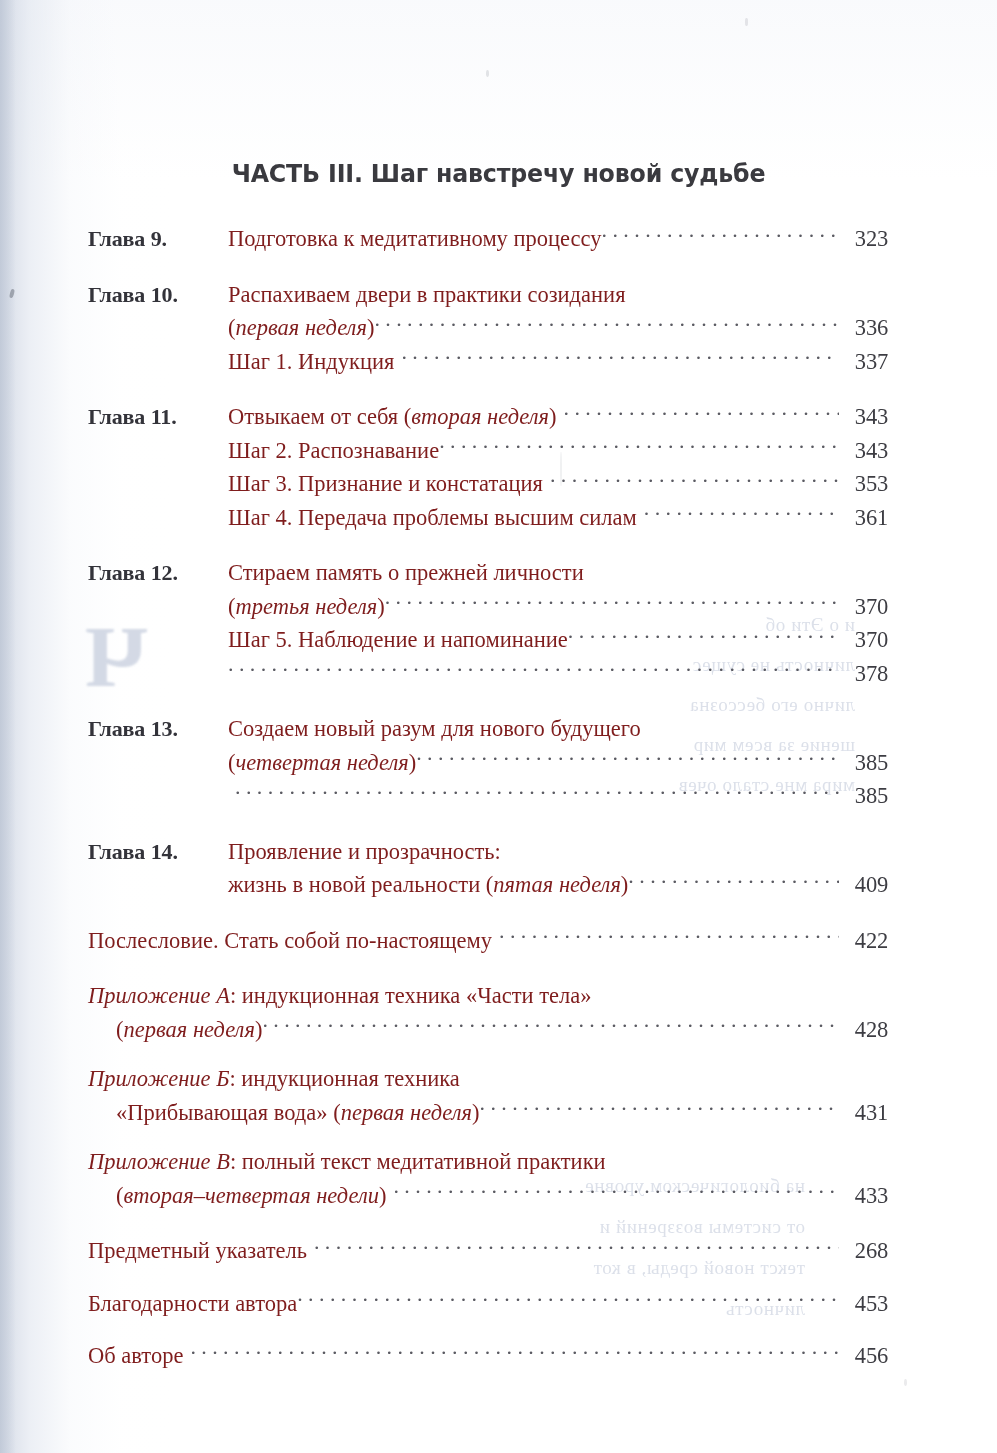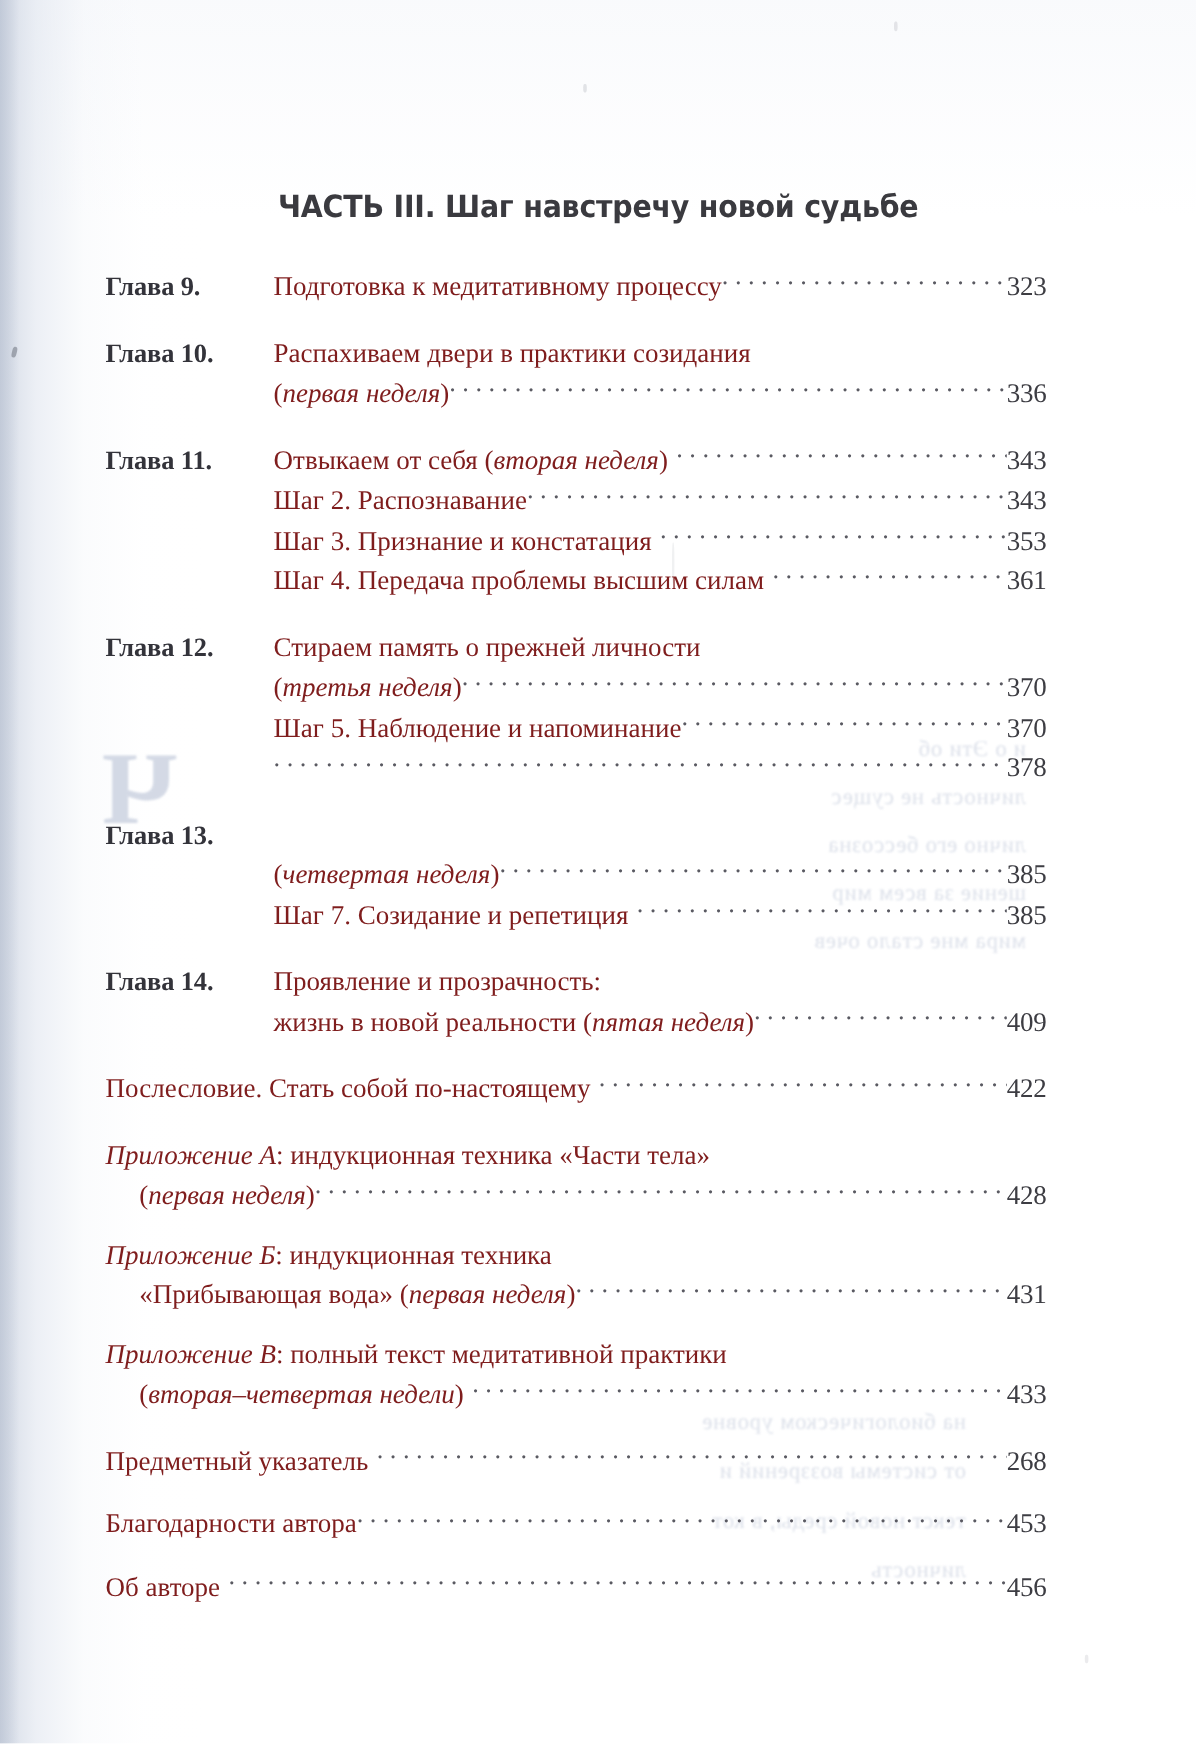--- a/index.html
+++ b/index.html
@@ -164,21 +164,21 @@
     left: 0;
     bottom: 0;
     letter-spacing: 5.4px;
     color: #5a5a62;
     font-size: 22px;
   }
   .leader.pad { margin-left: 7px; }
 
   .pageno {
     flex: 0 0 auto;
-    text-align: left;
+    text-align: right;
     min-width: 49px;
     color: #3d3d43;
     letter-spacing: -0.2px;
   }
   .flat .title-text { padding-left: 0; }
 
   
   .appx-lead { font-style: italic; }
 </style>
 </head>
@@ -222,20 +222,26 @@
         <div class="line">
           <span class="chap-label">Глава 10.</span>
           <span class="title-text"><span>Распахиваем двери в практики созидания</span></span>
         </div>
         <div class="line">
           <span class="chap-label blank">&nbsp;</span>
           <span class="title-text"><span>(</span><em>первая неделя</em><span>)</span></span>
           <span class="leader"></span>
           <span class="pageno">336</span>
         </div>
+        <div class="line">
+          <span class="chap-label blank">&nbsp;</span>
+          <span class="title-text"><span>Шаг 1. Индукция</span></span>
+          <span class="leader pad"></span>
+          <span class="pageno">337</span>
+        </div>
       </div>
       <div class="gap-lg"></div>
       <div class="entry">
         <div class="line">
           <span class="chap-label">Глава 11.</span>
           <span class="title-text"><span>Отвыкаем от себя (</span><em>вторая неделя</em><span>)</span></span>
           <span class="leader pad"></span>
           <span class="pageno">343</span>
         </div>
         <div class="line">
@@ -278,30 +284,30 @@
         <div class="line">
           <span class="chap-label blank">&nbsp;</span>
           <span class="leader"></span>
           <span class="pageno">378</span>
         </div>
       </div>
       <div class="gap-lg"></div>
       <div class="entry">
         <div class="line">
           <span class="chap-label">Глава 13.</span>
+          <span class="title-text"><span>Создаем новый разум для нового будущего</span></span>
         </div>
         <div class="line">
           <span class="chap-label blank">&nbsp;</span>
           <span class="title-text"><span>(</span><em>четвертая неделя</em><span>)</span></span>
           <span class="leader"></span>
           <span class="pageno">385</span>
         </div>
         <div class="line">
           <span class="chap-label blank">&nbsp;</span>
-          <span class="title-text"><span>Шаг 7. Созидание и репетиция</span></span>
           <span class="leader pad"></span>
           <span class="pageno">385</span>
         </div>
       </div>
       <div class="gap-lg"></div>
       <div class="entry">
         <div class="line">
           <span class="chap-label">Глава 14.</span>
           <span class="title-text"><span>Проявление и прозрачность:</span></span>
         </div>

